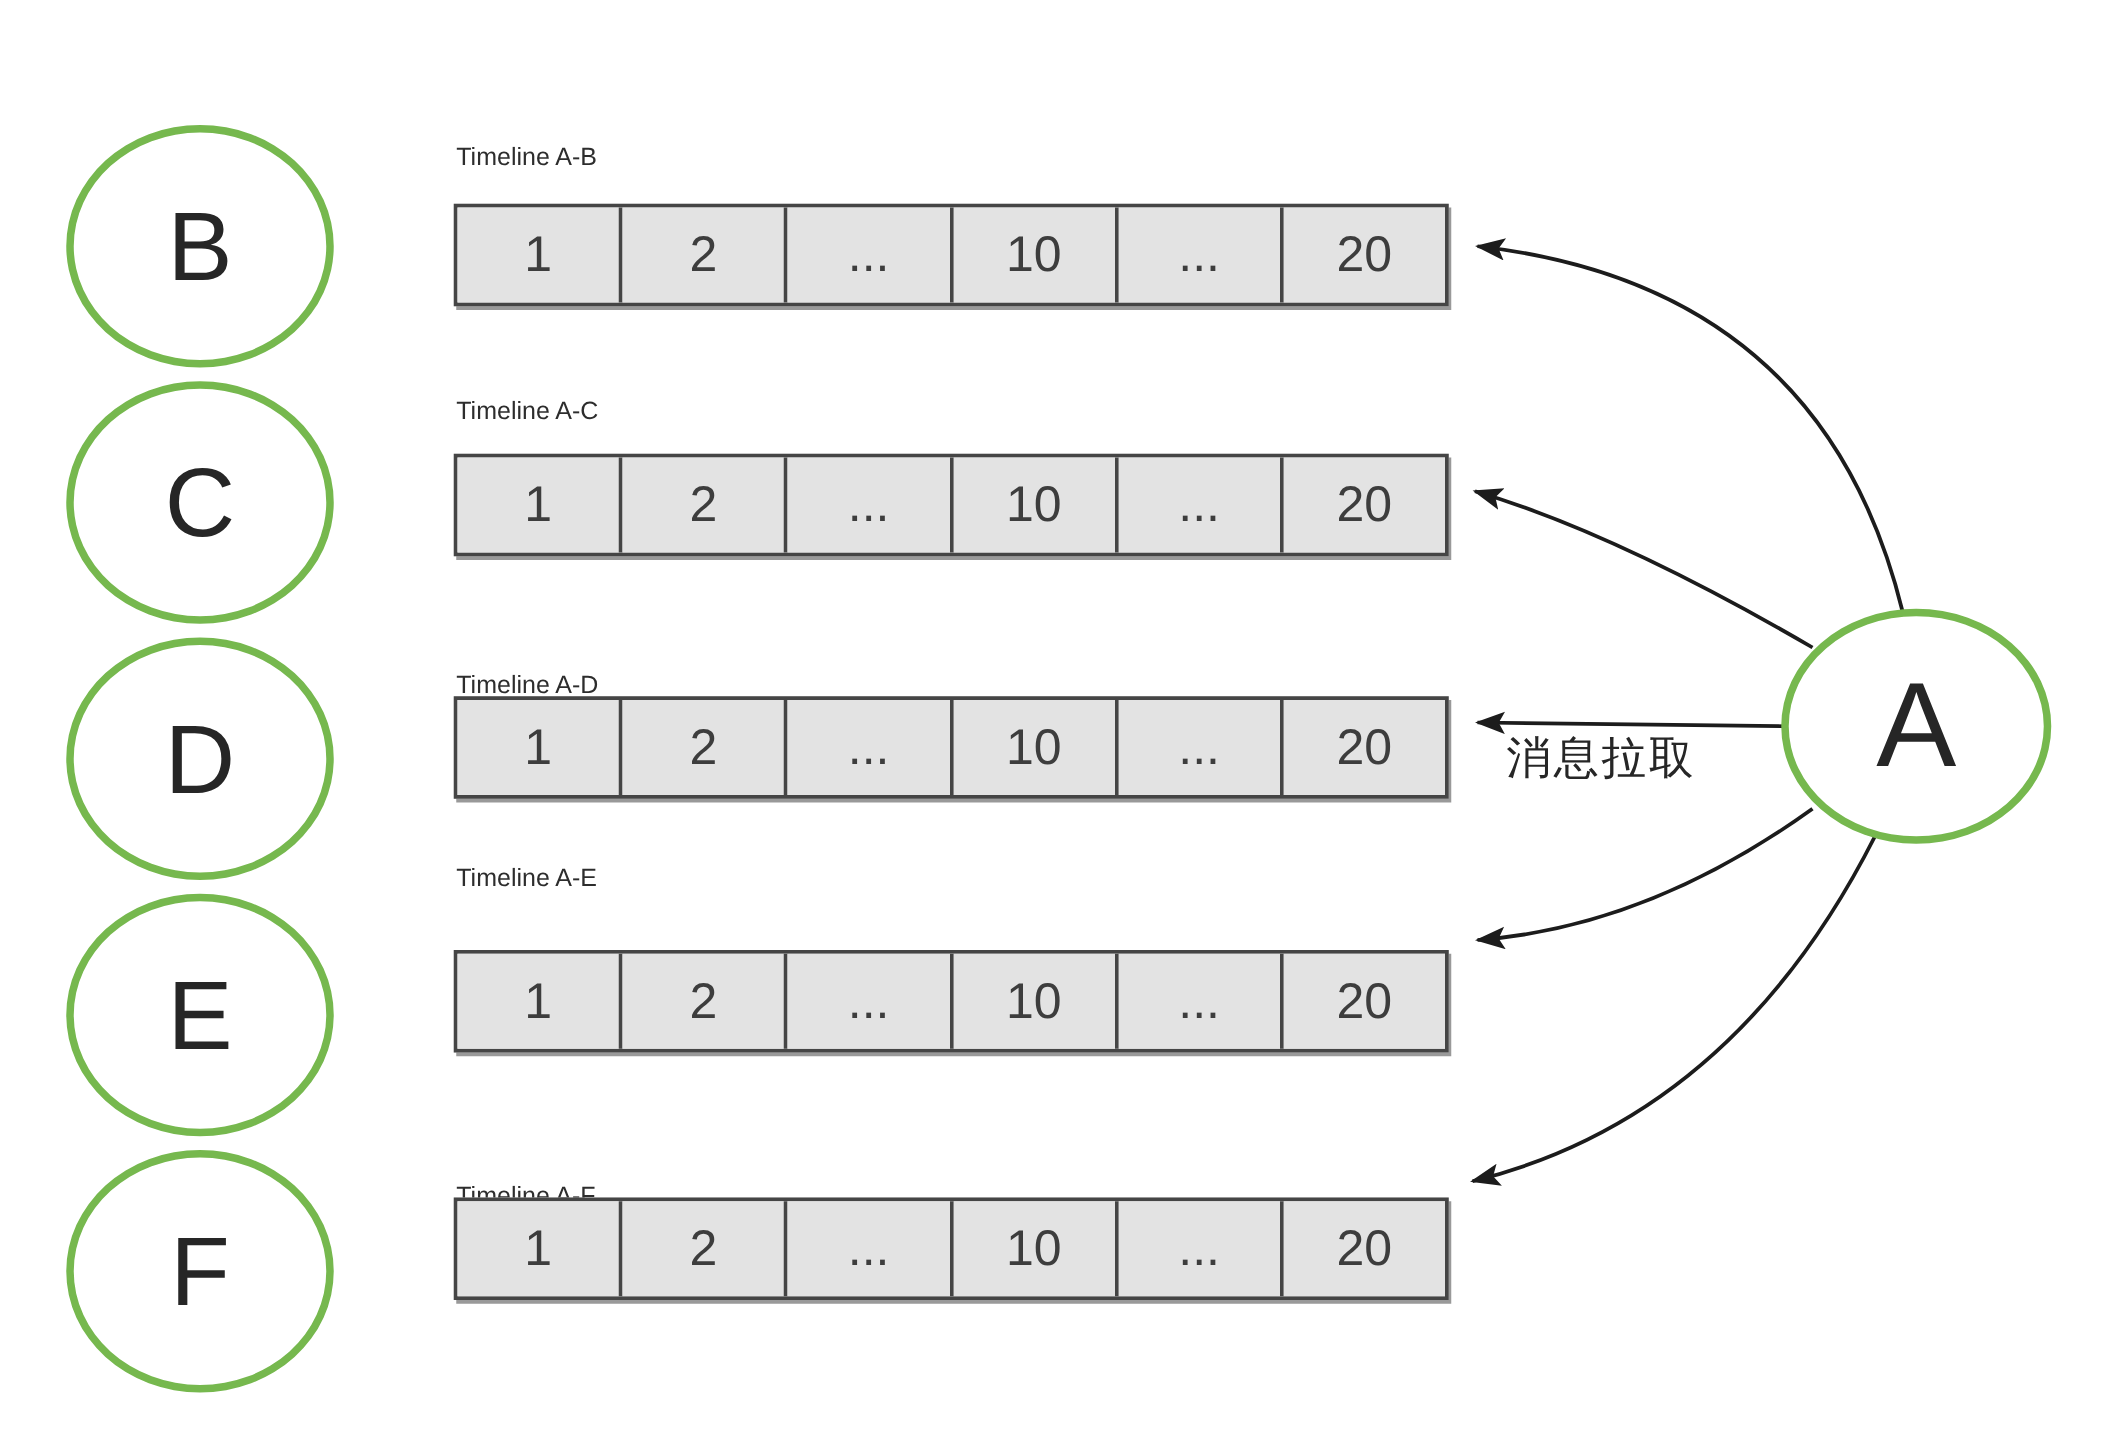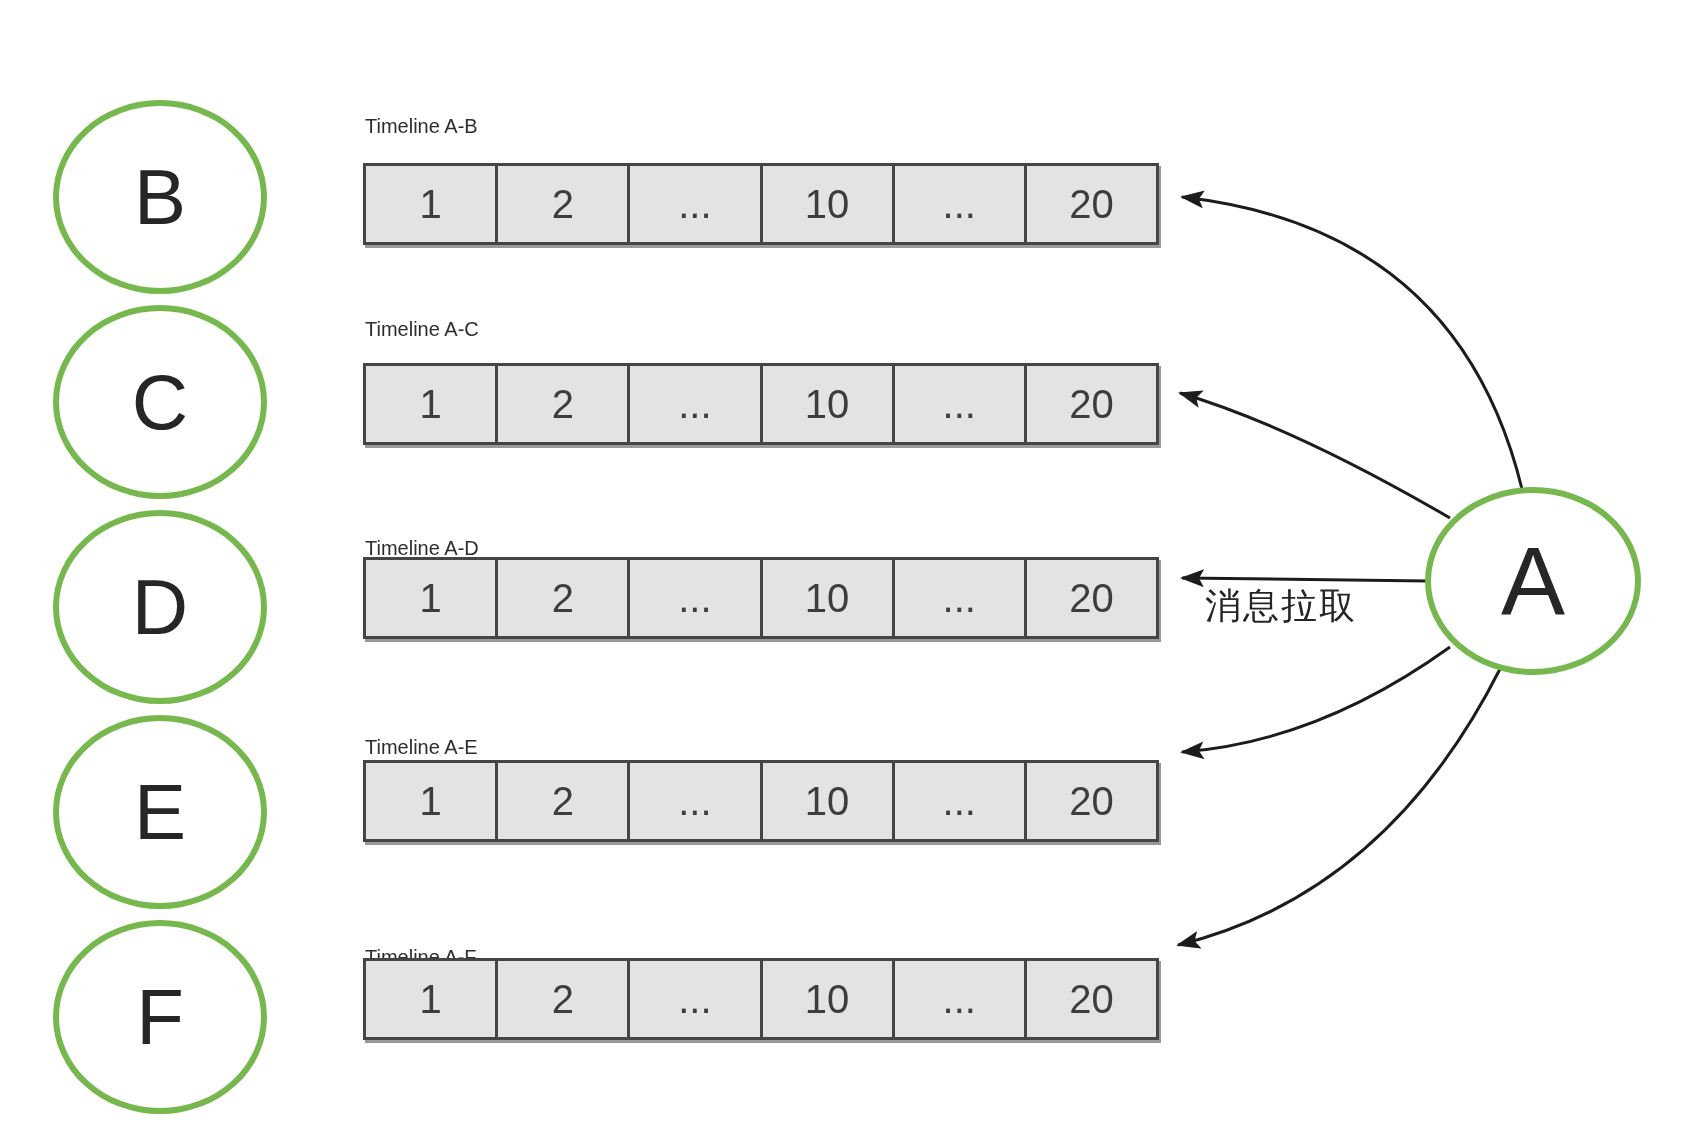--- a/index.html
+++ b/index.html
@@ -126,21 +126,21 @@
   <div class="tl-label" style="top:537px">Timeline A-D</div>
   <div class="tl-row" style="top:557px">
     <div class="tl-cell">1</div>
     <div class="tl-cell">2</div>
     <div class="tl-cell">...</div>
     <div class="tl-cell">10</div>
     <div class="tl-cell">...</div>
     <div class="tl-cell">20</div>
   </div>
 
-  <div class="tl-label" style="top:736px">Timeline A-E</div>
+  <div class="tl-label" style="top:692px">Timeline A-E</div>
   <div class="tl-row" style="top:760px">
     <div class="tl-cell">1</div>
     <div class="tl-cell">2</div>
     <div class="tl-cell">...</div>
     <div class="tl-cell">10</div>
     <div class="tl-cell">...</div>
     <div class="tl-cell">20</div>
   </div>
 
   <div class="tl-label" style="top:946px">Timeline A-F</div>

